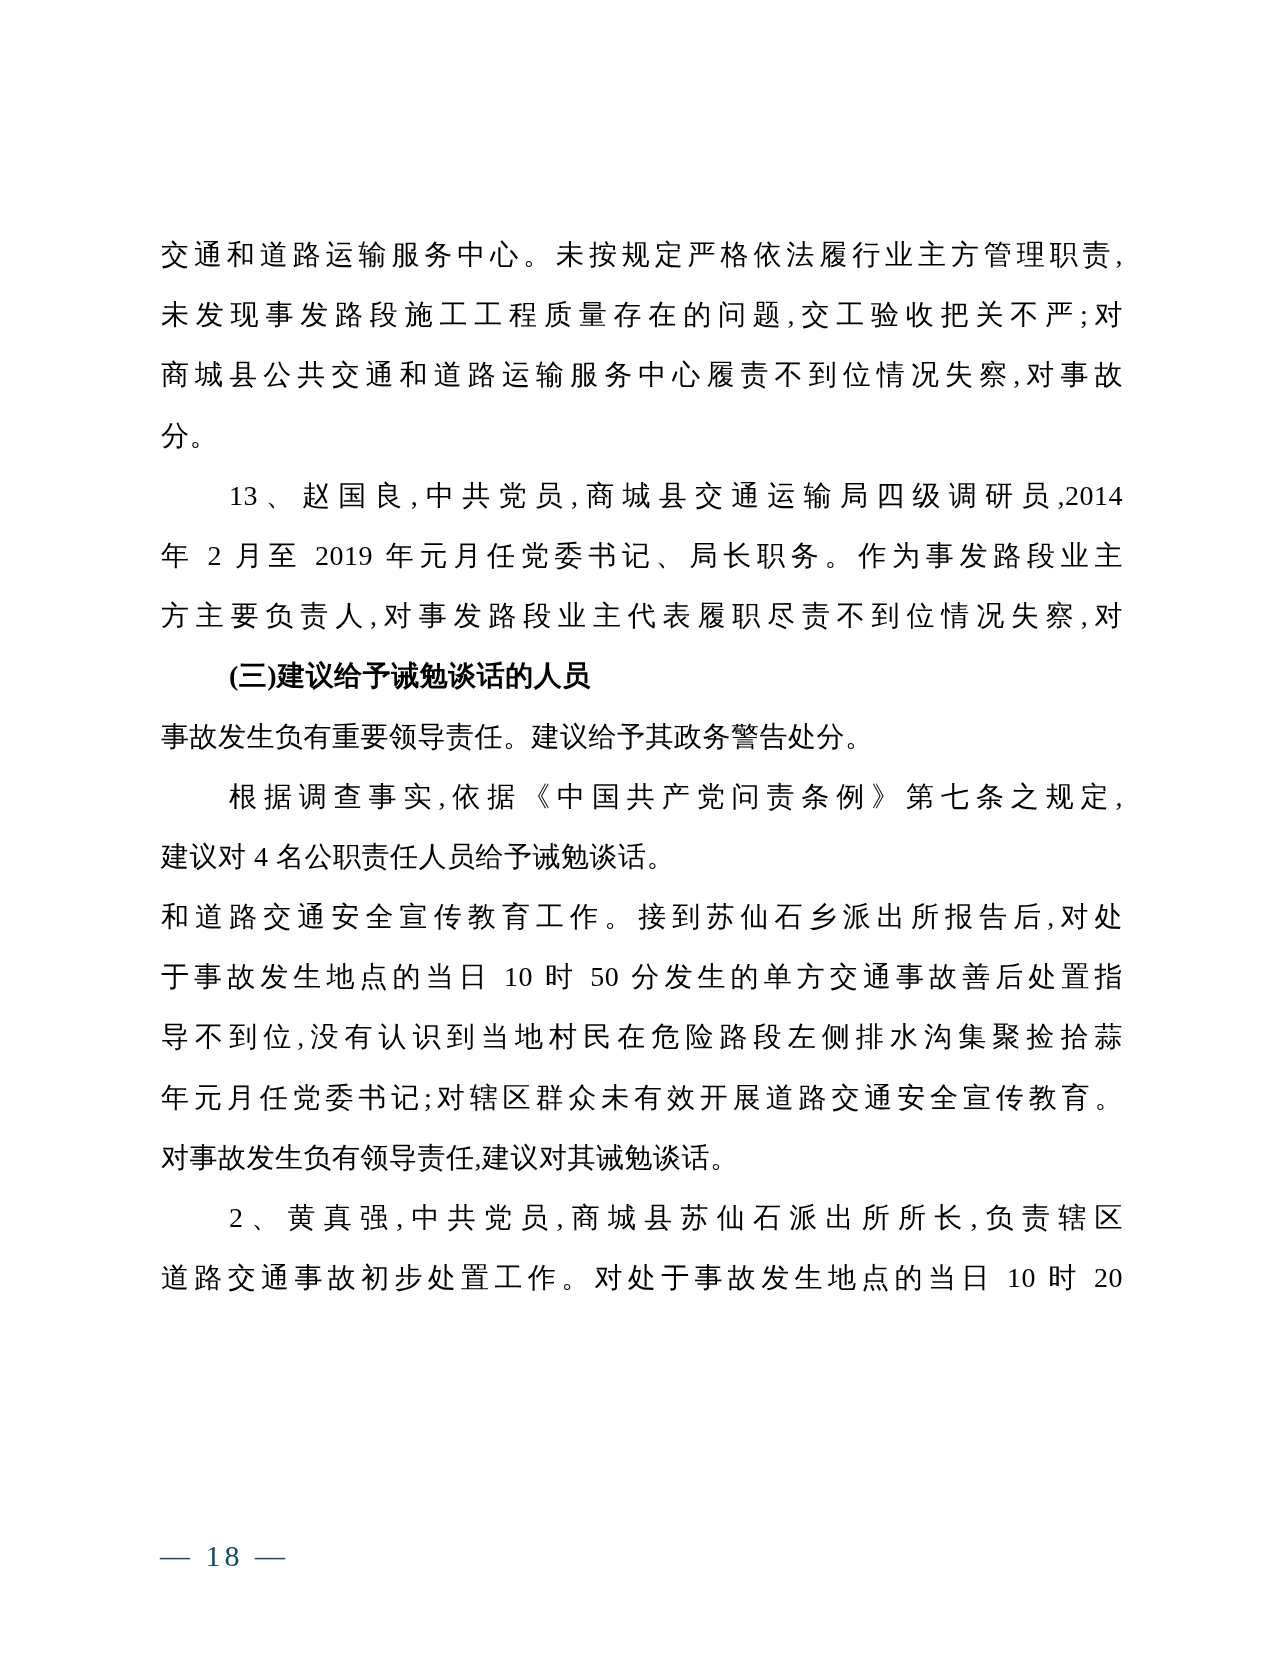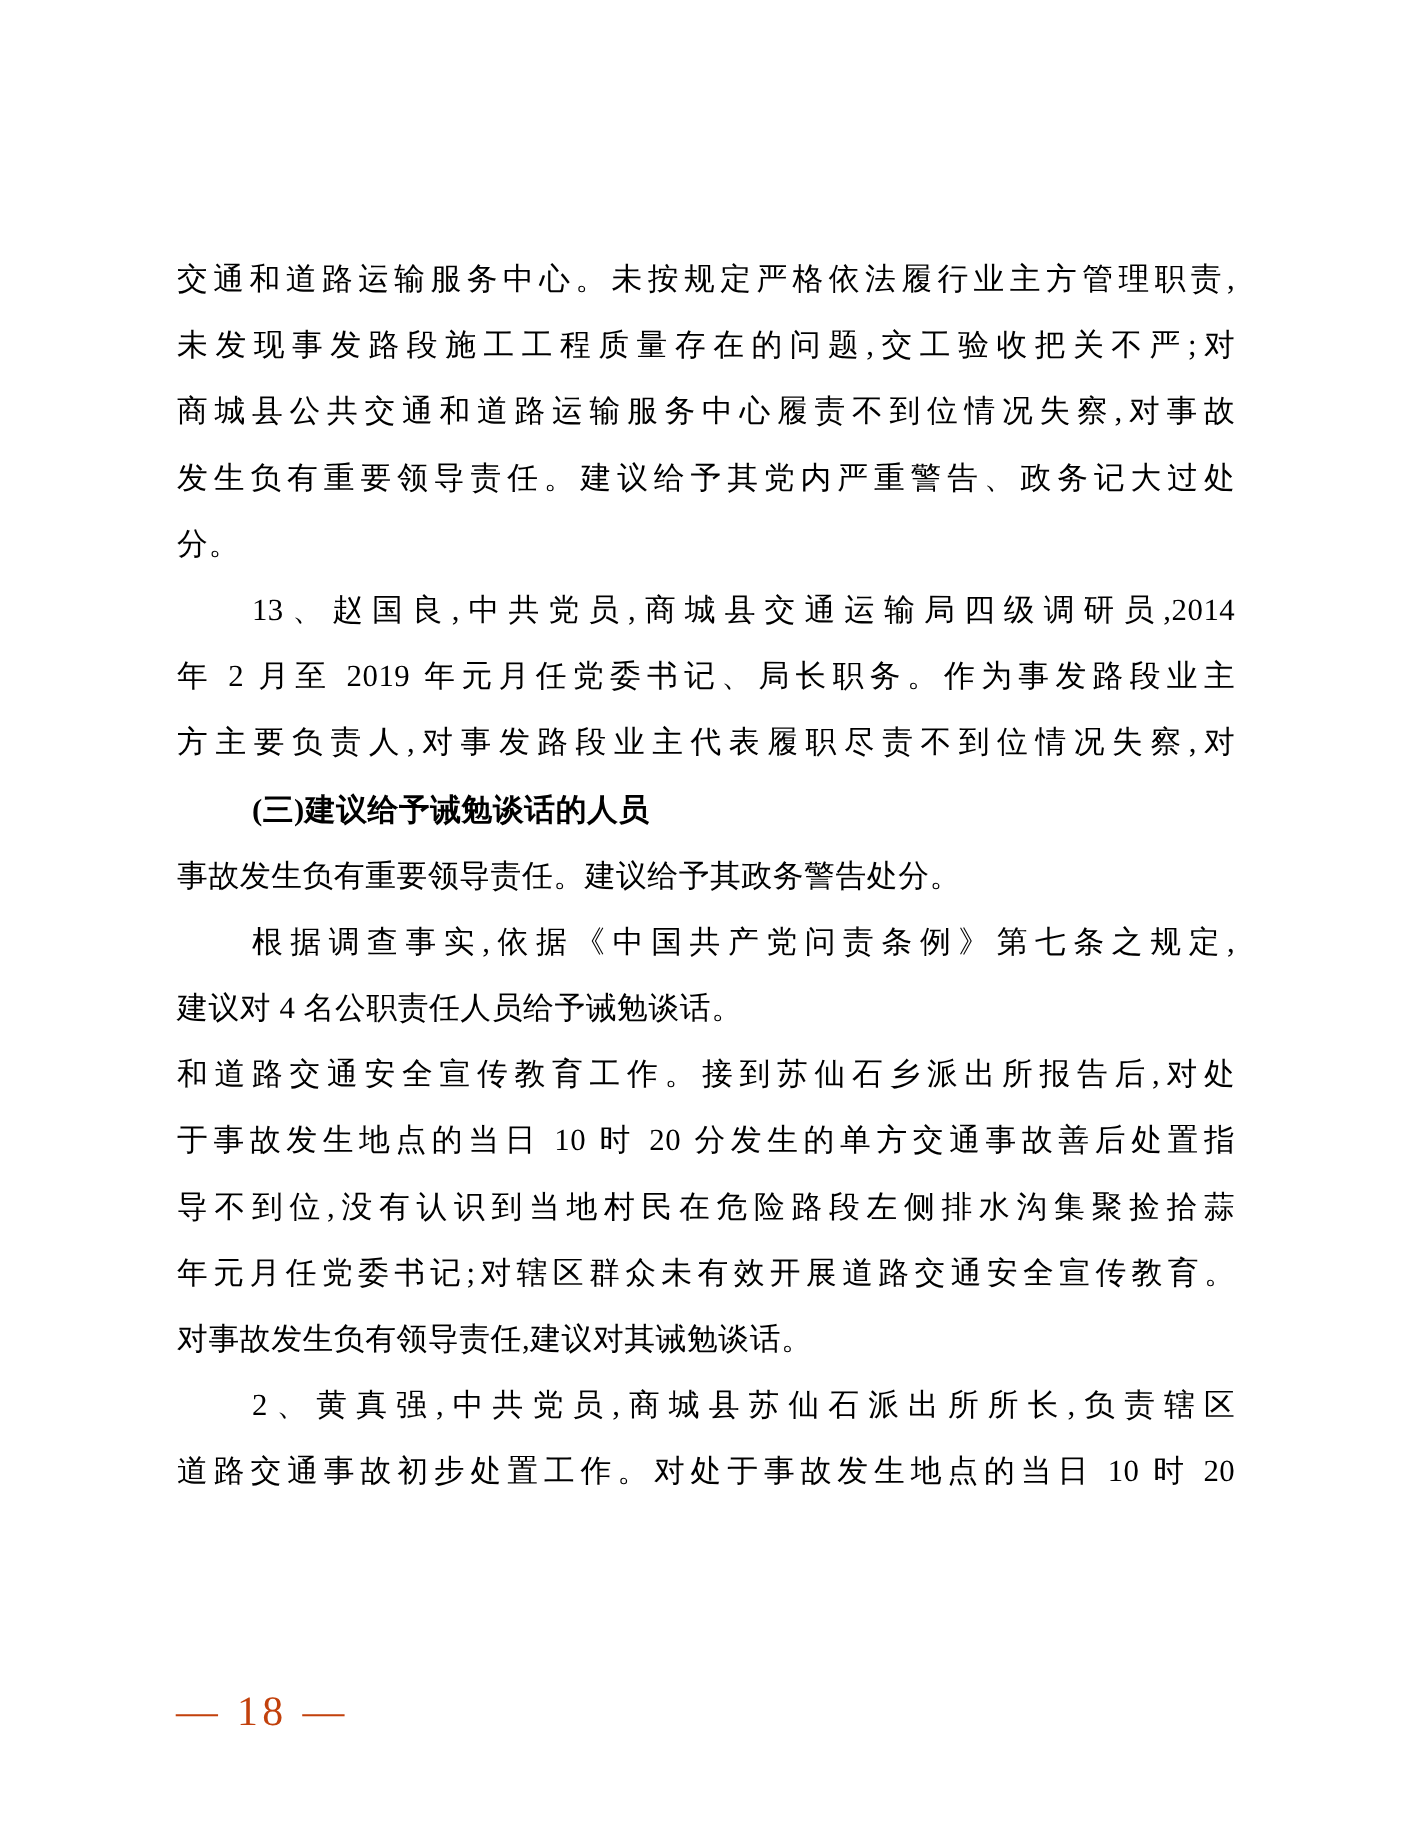--- a/index.html
+++ b/index.html
@@ -34,45 +34,44 @@
   .line.ind {
     text-indent: 68px;
   }
   .line.bold {
     font-weight: 700;
   }
   .footer {
     position: absolute;
     left: 160px;
     top: 1537px;
-    font-size: 38px;
+    font-size: 30px;
     line-height: 38px;
     letter-spacing: 4px;
-    color: #c2410c;
+    color: #0c4a6e;
   }
 </style>
 </head>
 <body>
 
 <div class="page">
   <main class="doc">
     <div class="line fill">交通和道路运输服务中心。未按规定严格依法履行业主方管理职责,</div>
     <div class="line fill">未发现事发路段施工工程质量存在的问题,交工验收把关不严;对</div>
     <div class="line fill">商城县公共交通和道路运输服务中心履责不到位情况失察,对事故</div>
-    <div class="line fill">发生负有重要领导责任。建议给予其党内严重警告、政务记大过处</div>
     <div class="line">分。</div>
     <div class="line fill ind">13、赵国良,中共党员,商城县交通运输局四级调研员,2014</div>
     <div class="line fill">年 2 月至 2019 年元月任党委书记、局长职务。作为事发路段业主</div>
     <div class="line fill">方主要负责人,对事发路段业主代表履职尽责不到位情况失察,对</div>
     <div class="line ind bold">(三)建议给予诫勉谈话的人员</div>
     <div class="line">事故发生负有重要领导责任。建议给予其政务警告处分。</div>
     <div class="line fill ind">根据调查事实,依据《中国共产党问责条例》第七条之规定,</div>
     <div class="line">建议对 4 名公职责任人员给予诫勉谈话。</div>
     <div class="line fill">和道路交通安全宣传教育工作。接到苏仙石乡派出所报告后,对处</div>
-    <div class="line fill">于事故发生地点的当日 10 时 20 分发生的单方交通事故善后处置指</div>
+    <div class="line fill">于事故发生地点的当日 10 时 50 分发生的单方交通事故善后处置指</div>
     <div class="line fill">导不到位,没有认识到当地村民在危险路段左侧排水沟集聚捡拾蒜</div>
     <div class="line fill">年元月任党委书记;对辖区群众未有效开展道路交通安全宣传教育。</div>
     <div class="line">对事故发生负有领导责任,建议对其诫勉谈话。</div>
     <div class="line fill ind">2、黄真强,中共党员,商城县苏仙石派出所所长,负责辖区</div>
     <div class="line fill">道路交通事故初步处置工作。对处于事故发生地点的当日 10 时 20</div>
   </main>
   <div class="footer">— 18 —</div>
 </div>
 
 </body></html>

